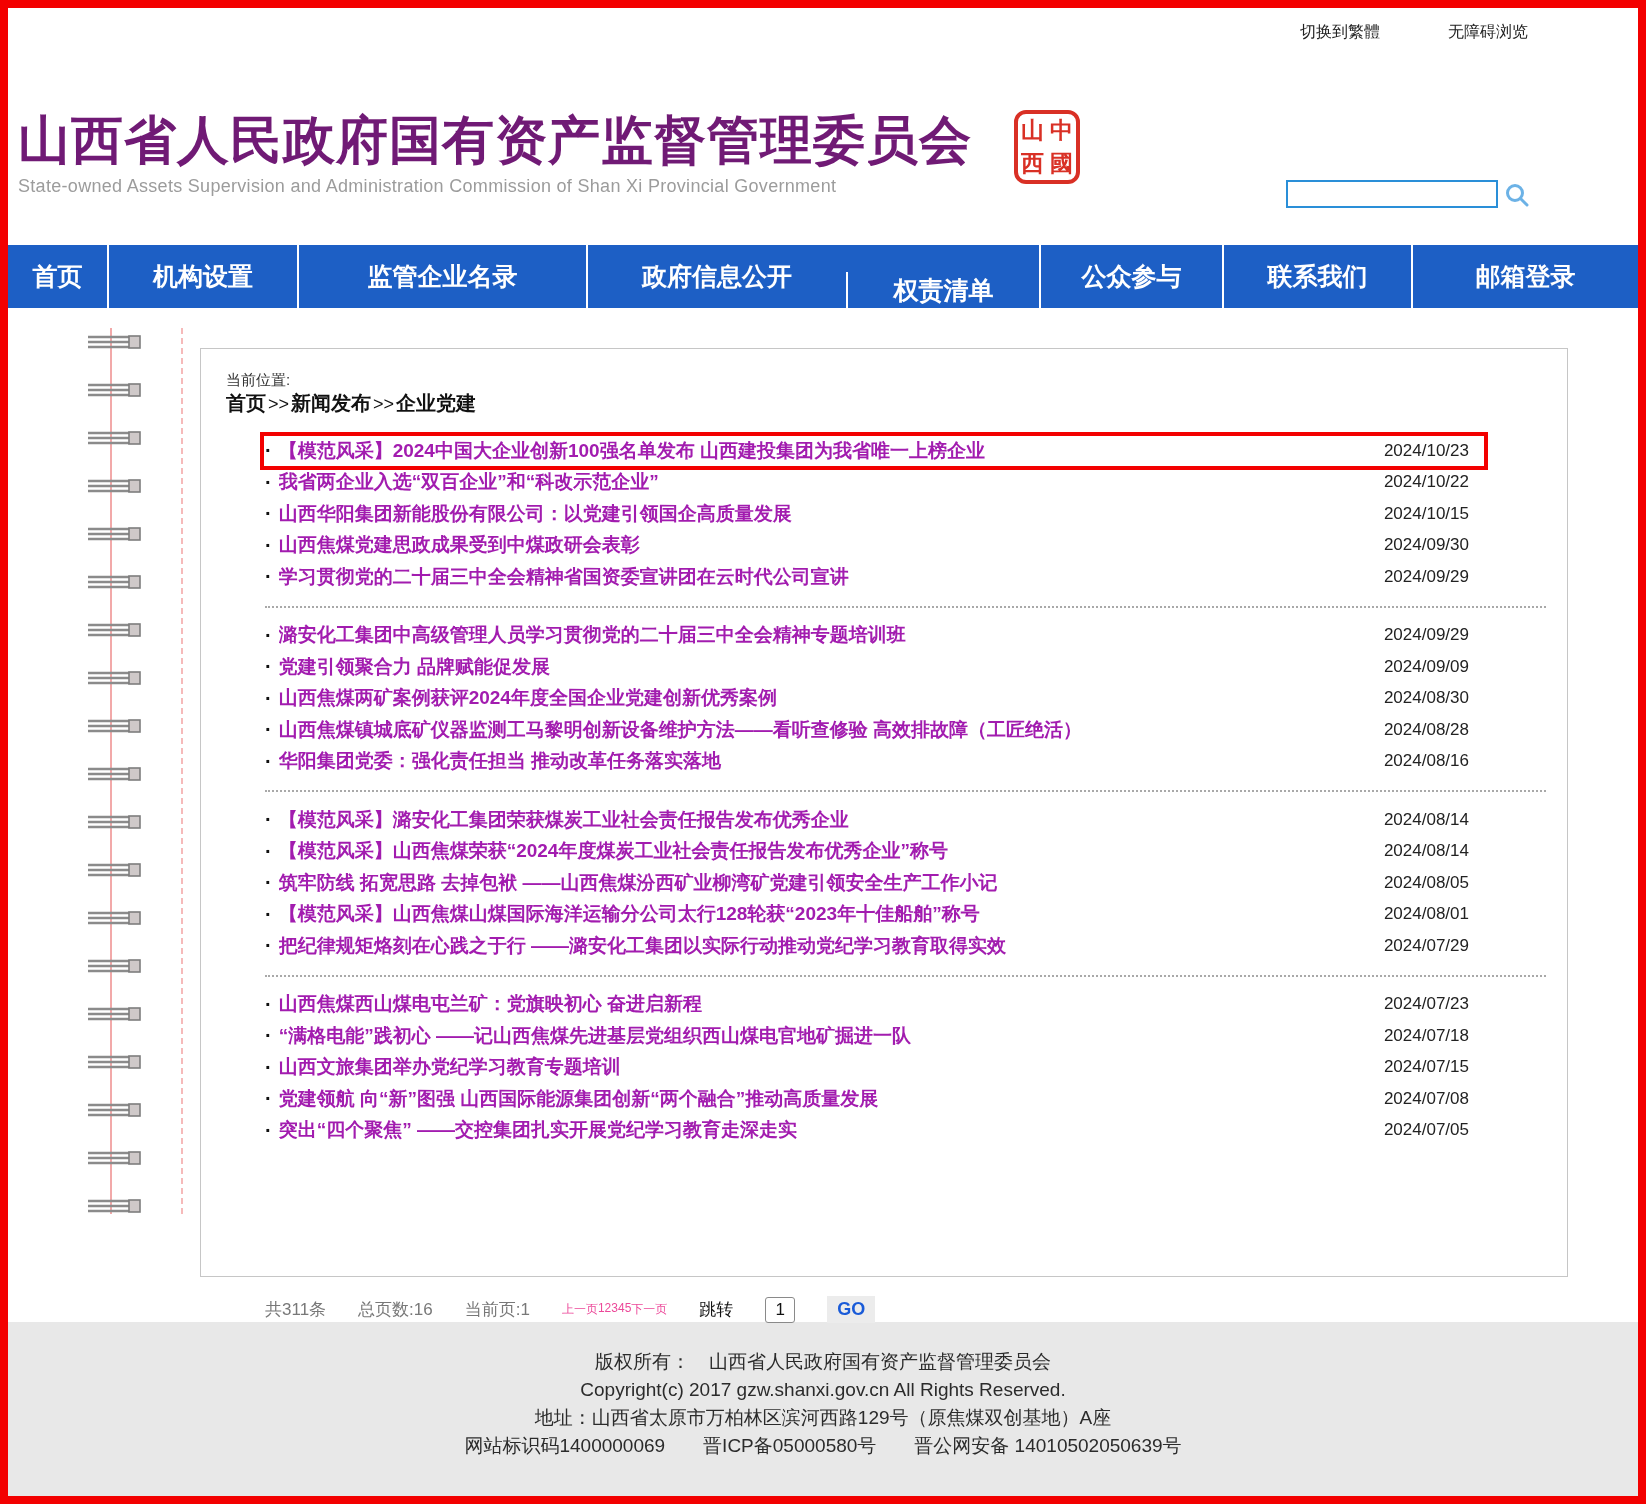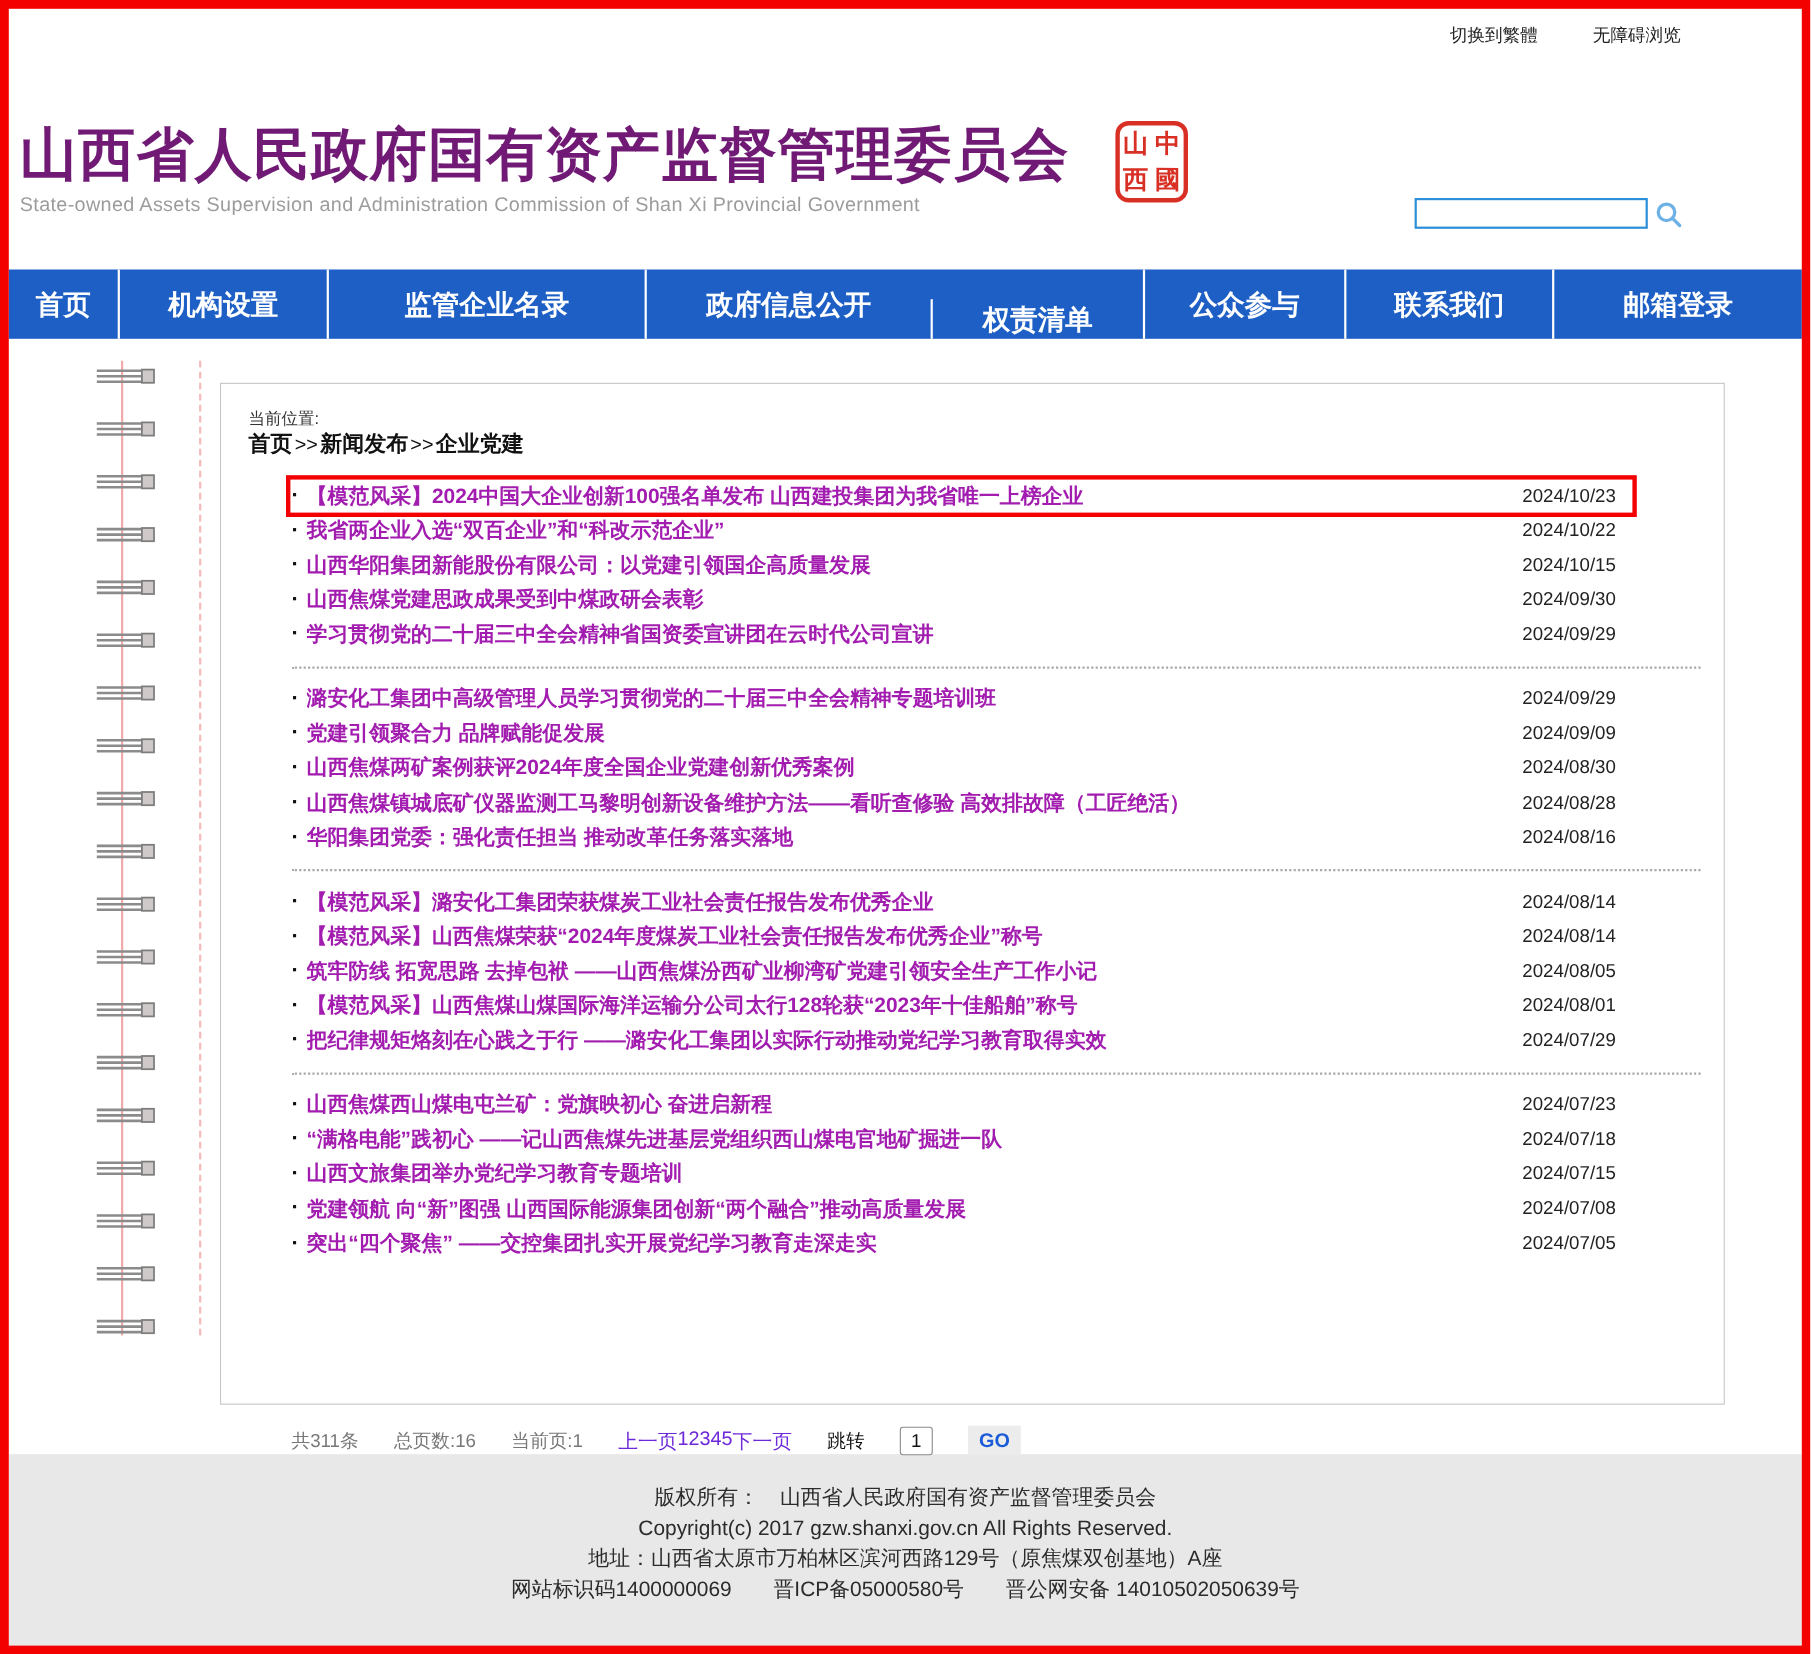--- a/index.html
+++ b/index.html
@@ -2,21 +2,21 @@
 <html><head>
 <meta charset="utf-8">
 <style>
   * { margin:0; padding:0; box-sizing:border-box; }
   html,body { background:#fff; }
   body { font-family:"Liberation Sans", sans-serif; }
   .page { position:relative; width:1646px; height:1504px; background:#fff; overflow:hidden; }
   .page-border { position:absolute; inset:0; border:8px solid #f30000; z-index:60; pointer-events:none; }
 
   
-  .topbar { position:absolute; top:22px; right:118px; display:flex; gap:50px; z-index:5; }
+  .topbar { position:absolute; top:22px; right:118px; display:flex; gap:68px; z-index:5; }
   .topbar a { font-size:16px; color:#222; text-decoration:none; cursor:pointer; }
 
   
   .site-title { position:absolute; left:18px; top:106px; font-size:52px; font-weight:bold;
                 color:#701a75; letter-spacing:1px; white-space:nowrap; }
   .site-subtitle { position:absolute; left:18px; top:176px; font-size:18px; color:#9c9c9c;
                    letter-spacing:0.3px; white-space:nowrap; }
   .seal { position:absolute; left:1014px; top:110px; width:66px; height:74px;
           border:4px solid #d93025; border-radius:12px; display:grid;
           grid-template-columns:1fr 1fr; grid-template-rows:1fr 1fr; align-items:center;
@@ -54,21 +54,21 @@
                 cursor:pointer; white-space:nowrap; overflow:hidden; }
   .news-date { font-size:17px; color:#222; white-space:nowrap; }
   .news-row.highlighted::after { content:""; position:absolute; left:-5px; right:58px; top:-3px;
                 bottom:-3px; border:4px solid #f30000; pointer-events:none; }
   .divider { border-top:2px dotted #a9a9a9; margin:13px 0 12px 0; }
 
   .pagination { position:absolute; left:64px; top:947px; display:flex; align-items:center;
                 gap:32px; font-size:17px; color:#111; }
   .pg-gray { color:#787878; }
   .pg-links { display:flex; }
-  .pg-links a { color:#6d28d9; text-decoration:none; cursor:pointer; font-size:18px; }
+  .pg-links a { color:#ec4899; text-decoration:none; cursor:pointer; font-size:12px; }
   .jump-input { width:30px; height:26px; border:1px solid #8a8a8a; border-radius:3px;
                 text-align:center; font-size:17px; color:#111; outline:none; }
   .go-btn { border:none; background:#ececec; color:#1a5bd8; font-size:18px; font-weight:bold;
             padding:3px 10px; cursor:pointer; }
 
   
   .footer { position:absolute; left:8px; right:8px; top:1322px; height:174px; background:#e8e8e8;
             text-align:center; padding-top:26px; }
   .footer div { font-size:19px; color:#2b2b2b; line-height:28px; }
 </style>

